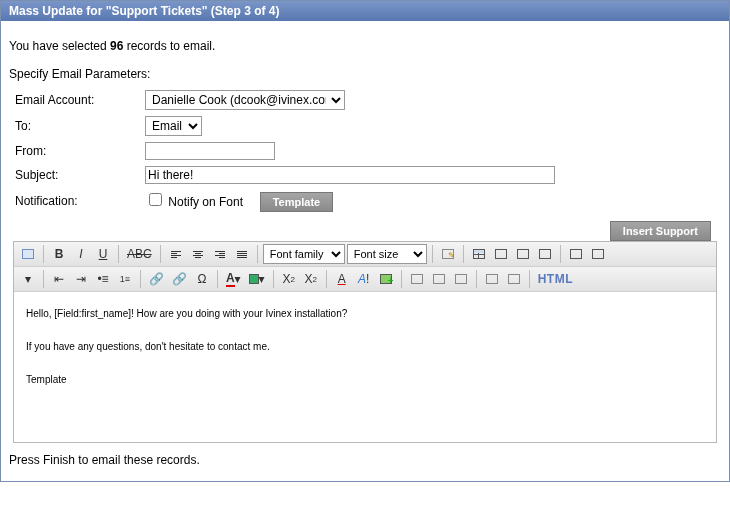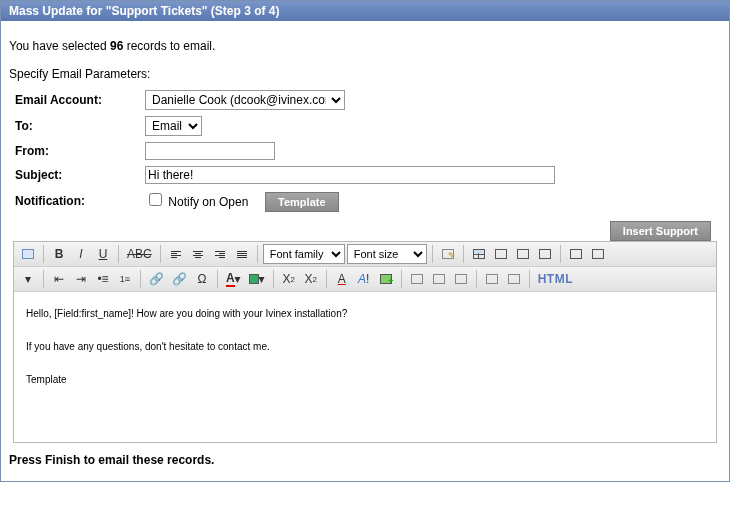--- a/index.html
+++ b/index.html
@@ -33,21 +33,21 @@
   }
   table.form {
     border-collapse: collapse;
     margin-left: 6px;
   }
   table.form td {
     padding: 3px 6px 3px 0;
     vertical-align: middle;
   }
   table.form td.label {
-    font-weight: bold;
+    font-weight: normal;
     width: 130px;
   }
   select, input[type=text] {
     font-family: Arial, sans-serif;
     font-size: 12px;
     border: 1px solid #999;
     padding: 1px 2px;
     background: #fff;
   }
   input.subject { width: 410px; }
@@ -105,21 +105,20 @@
   .editor-body {
     padding: 14px 12px;
     min-height: 150px;
     font-size: 10px;
     line-height: 1.5;
     font-family: Arial, sans-serif;
   }
   .editor-body p { margin: 0 0 18px 0; }
   .footer {
     margin: 8px 0 6px 0;
-    font-weight: bold;
   }
   .align-block { width:10px; height:8px; position:relative; }
   .align-block span { display:block; height:1px; background:#333; margin:1px 0; }
   .html-lbl { font-size:12px; font-weight:bold; color:#5a7abf; letter-spacing:0.5px; }
   .color-sq { width:10px; height:10px; background:#3a6; border:1px solid #555; }
 </style>
 </head>
 <body>
 
 <div class="window">
@@ -155,21 +154,21 @@
         <td><input type="text" class="from" value="" style=""></td>
       </tr>
       <tr>
         <td class="label">Subject:</td>
         <td><input type="text" class="subject" value="Hi there!" style=""></td>
       </tr>
       <tr>
         <td class="label">Notification:</td>
         <td>
           <input type="checkbox" style="">
-          <span>Notify on Open</span>
+          <span>Notify on Font</span>
           &nbsp;&nbsp;&nbsp;
           <span class="btn">Template</span>
         </td>
       </tr>
     </tbody>
       </table>
 
     <div class="insert-row">
       <span class="btn">Insert Support</span>
     </div>

